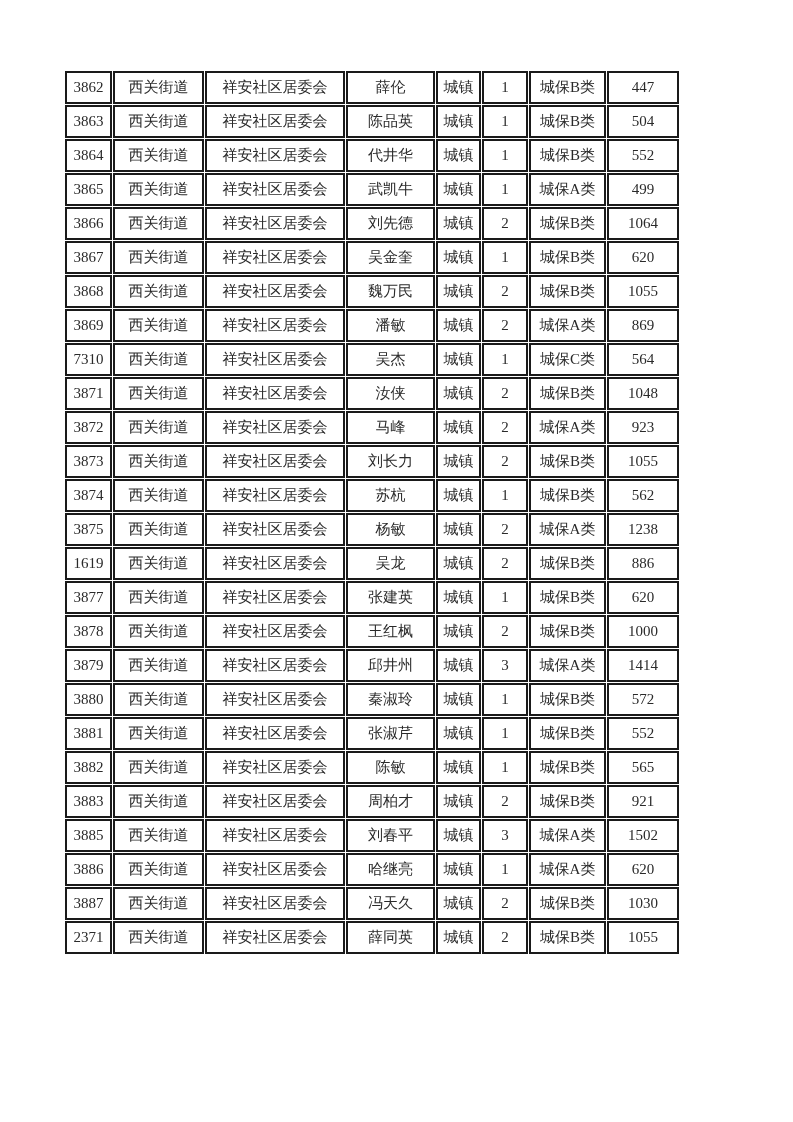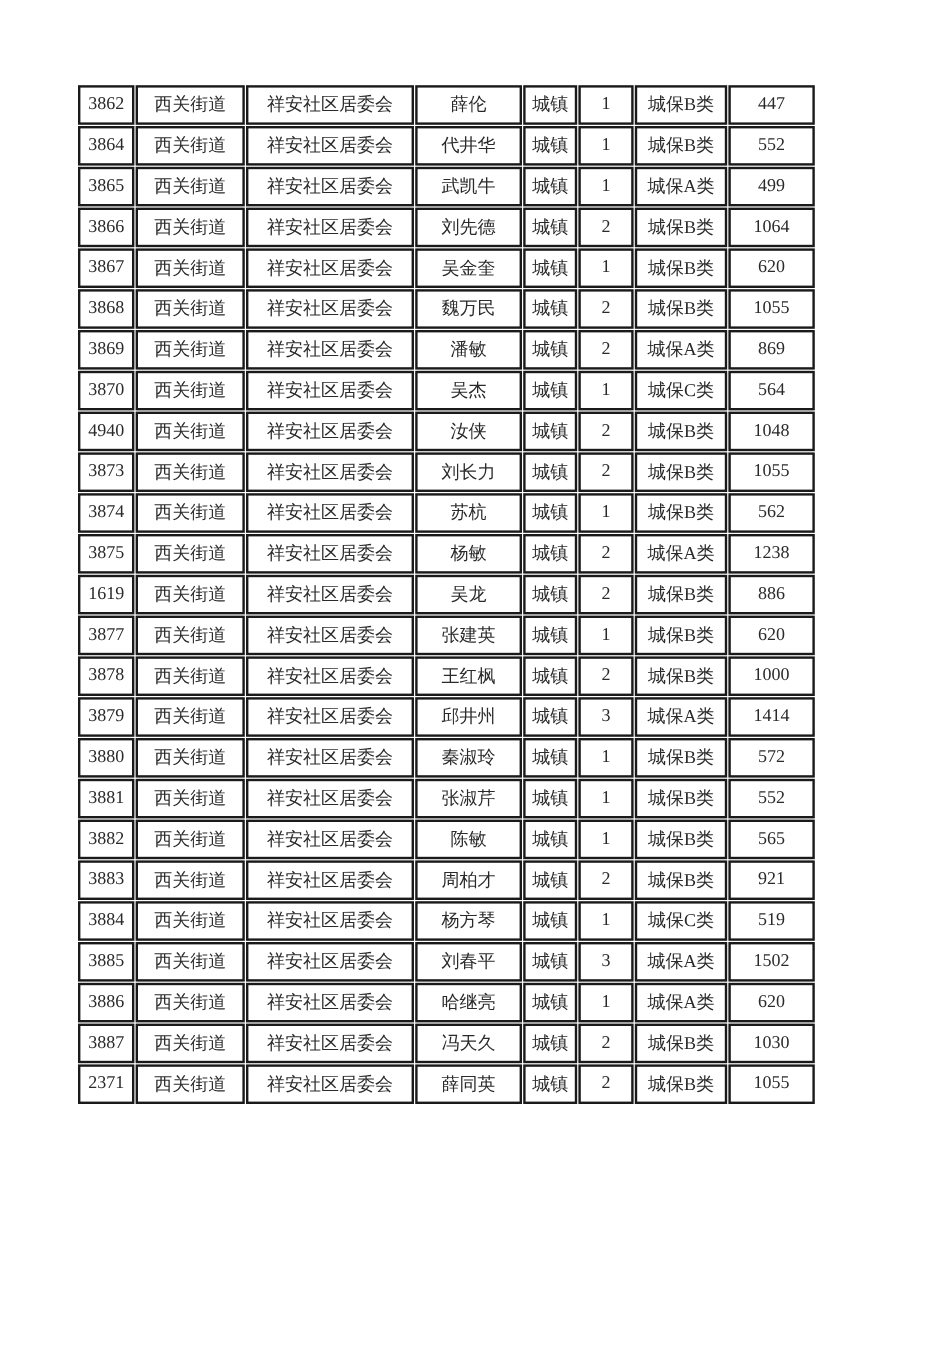--- a/index.html
+++ b/index.html
@@ -68,20 +68,30 @@
           <td>3862</td>
           <td>西关街道</td>
           <td>祥安社区居委会</td>
           <td>薛伦</td>
           <td>城镇</td>
           <td>1</td>
           <td>城保B类</td>
           <td>447</td>
         </tr>
         <tr>
+          <td>3863</td>
+          <td>西关街道</td>
+          <td>祥安社区居委会</td>
+          <td>陈品英</td>
+          <td>城镇</td>
+          <td>1</td>
+          <td>城保B类</td>
+          <td>504</td>
+        </tr>
+        <tr>
           <td>3864</td>
           <td>西关街道</td>
           <td>祥安社区居委会</td>
           <td>代井华</td>
           <td>城镇</td>
           <td>1</td>
           <td>城保B类</td>
           <td>552</td>
         </tr>
         <tr>
@@ -128,40 +138,50 @@
           <td>3869</td>
           <td>西关街道</td>
           <td>祥安社区居委会</td>
           <td>潘敏</td>
           <td>城镇</td>
           <td>2</td>
           <td>城保A类</td>
           <td>869</td>
         </tr>
         <tr>
-          <td>3870</td>
+          <td>7310</td>
           <td>西关街道</td>
           <td>祥安社区居委会</td>
           <td>吴杰</td>
           <td>城镇</td>
           <td>1</td>
           <td>城保C类</td>
           <td>564</td>
         </tr>
         <tr>
-          <td>4940</td>
+          <td>3871</td>
           <td>西关街道</td>
           <td>祥安社区居委会</td>
           <td>汝侠</td>
           <td>城镇</td>
           <td>2</td>
           <td>城保B类</td>
           <td>1048</td>
         </tr>
         <tr>
+          <td>3872</td>
+          <td>西关街道</td>
+          <td>祥安社区居委会</td>
+          <td>马峰</td>
+          <td>城镇</td>
+          <td>2</td>
+          <td>城保A类</td>
+          <td>923</td>
+        </tr>
+        <tr>
           <td>3873</td>
           <td>西关街道</td>
           <td>祥安社区居委会</td>
           <td>刘长力</td>
           <td>城镇</td>
           <td>2</td>
           <td>城保B类</td>
           <td>1055</td>
         </tr>
         <tr>
@@ -256,30 +276,20 @@
         </tr>
         <tr>
           <td>3883</td>
           <td>西关街道</td>
           <td>祥安社区居委会</td>
           <td>周柏才</td>
           <td>城镇</td>
           <td>2</td>
           <td>城保B类</td>
           <td>921</td>
-        </tr>
-        <tr>
-          <td>3884</td>
-          <td>西关街道</td>
-          <td>祥安社区居委会</td>
-          <td>杨方琴</td>
-          <td>城镇</td>
-          <td>1</td>
-          <td>城保C类</td>
-          <td>519</td>
         </tr>
         <tr>
           <td>3885</td>
           <td>西关街道</td>
           <td>祥安社区居委会</td>
           <td>刘春平</td>
           <td>城镇</td>
           <td>3</td>
           <td>城保A类</td>
           <td>1502</td>

